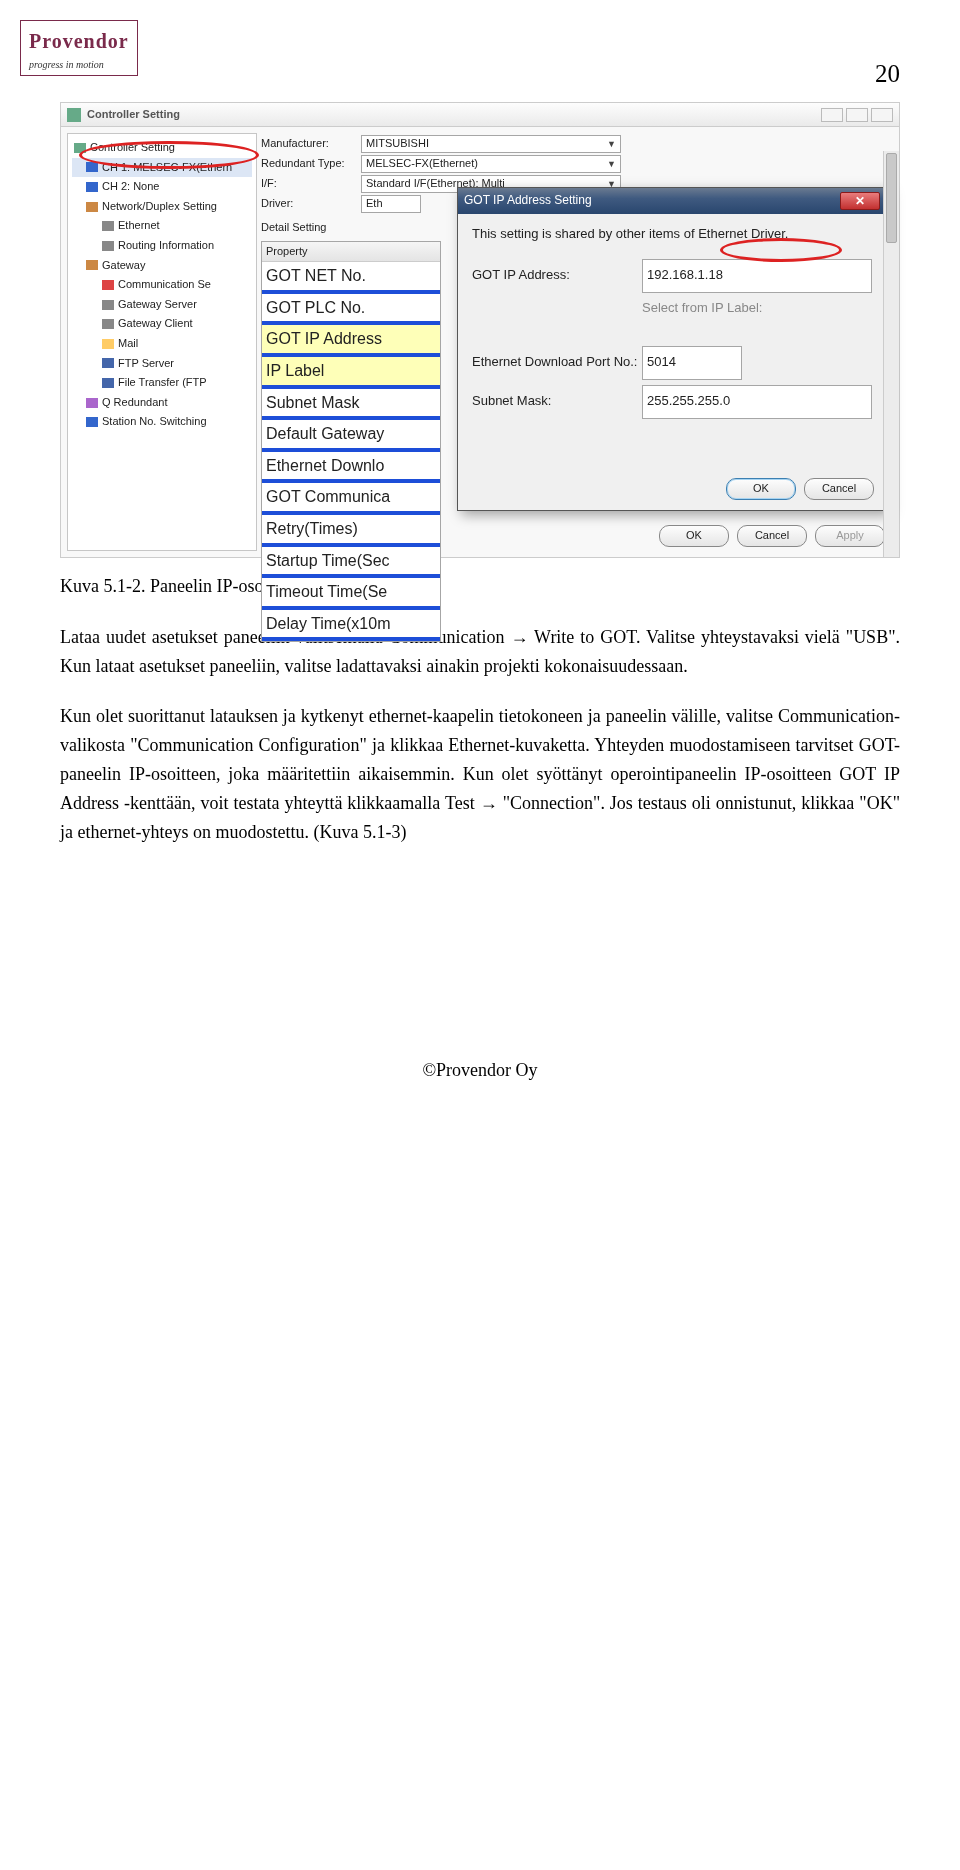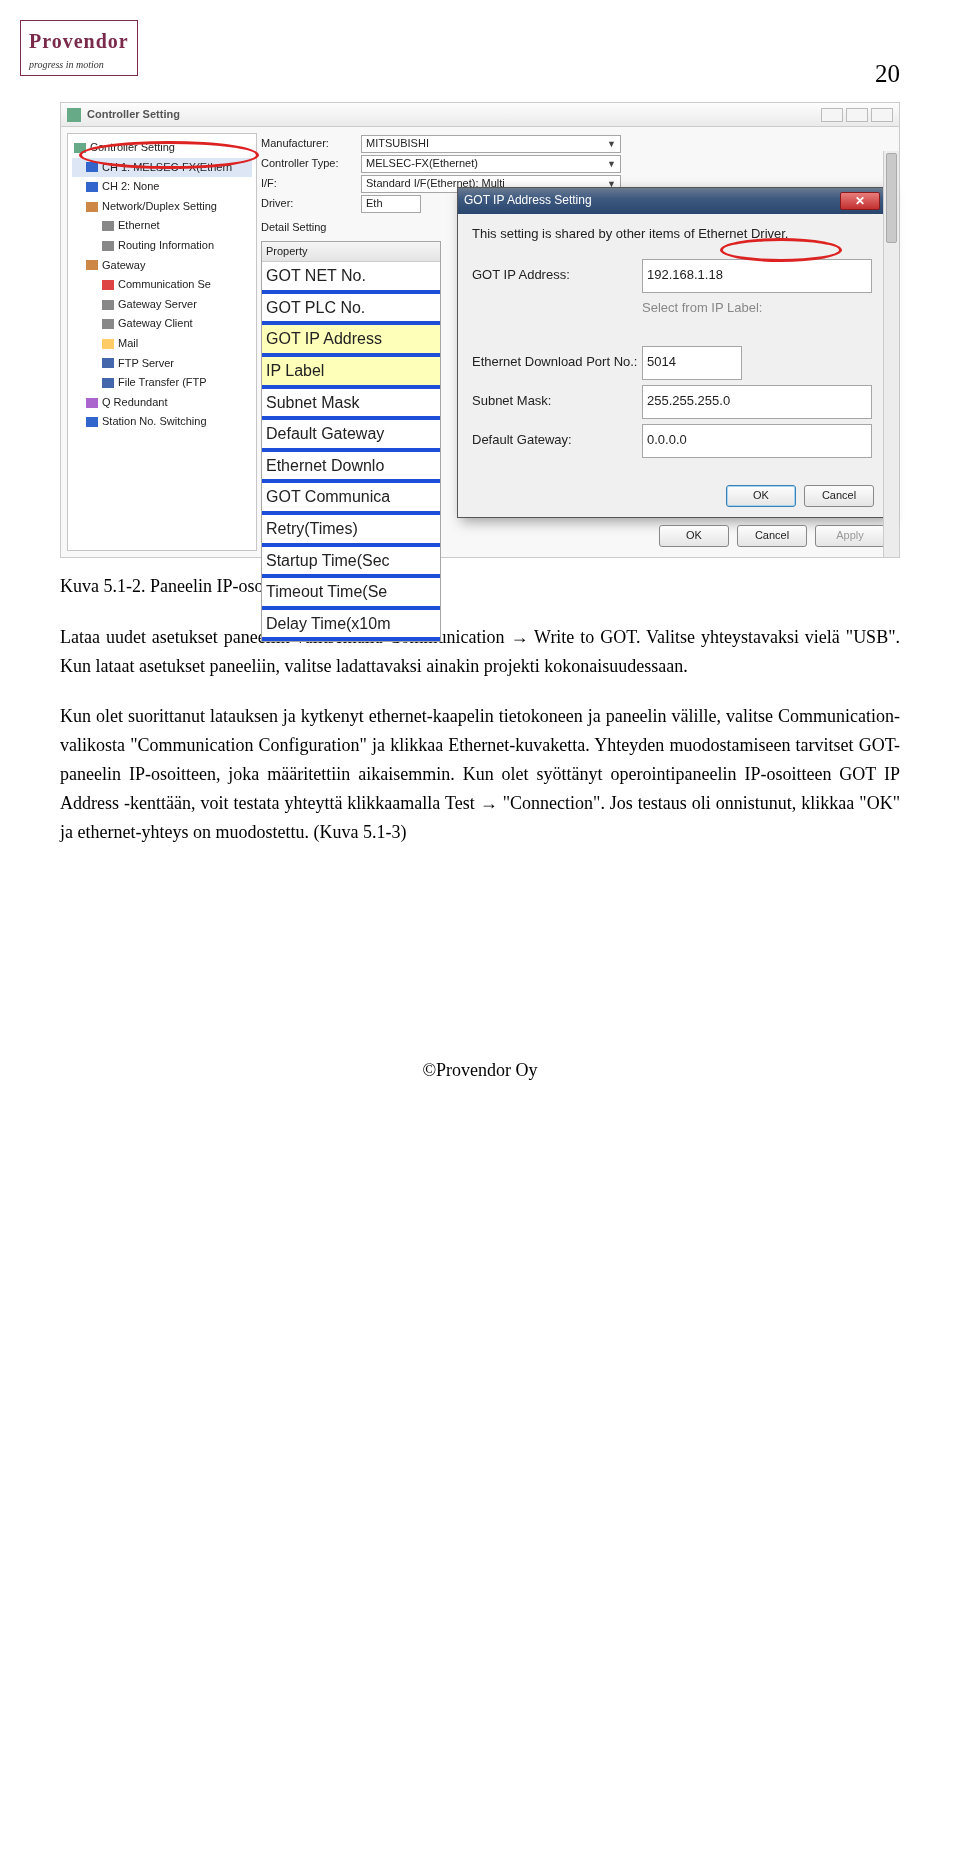--- a/index.html
+++ b/index.html
@@ -186,22 +186,22 @@
     border: 1px solid #888; background: linear-gradient(#fdfdfd,#e5e5e5);
     height: 20px; padding: 0 12px; border-radius: 2px;
     display: inline-flex; align-items: center;
   }
   .modal-buttons {
     display: flex; justify-content: flex-end; gap: 8px;
     padding: 10px 12px;
   }
   .btn {
     border: 1px solid #888; background: linear-gradient(#fdfdfd,#e5e5e5);
-    height: 22px; min-width: 70px; border-radius: 3px;
-    display: inline-flex; align-items: center; justify-content: center;
+    height: 22px; min-width: 70px; border-radius: 10px;
+    display: inline-flex; align-items: center; justify-content: center; margin-top: 32px;
   }
   .btn.primary { border:1px solid #3c7fb1; box-shadow: 0 0 0 1px #a6d4f2 inset; }
 
   .outer-buttons {
     position: absolute;
     right: 14px; bottom: 10px;
     display: flex; gap: 8px;
   }
   .outer-buttons .btn.disabled { color:#9a9a9a; }
 
@@ -313,21 +313,21 @@
 
     <div class="right-panel">
       <div class="form-row">
           <label>Manufacturer:</label>
         <div class="combo">
             <span>MITSUBISHI</span>
             <span class="chev">▼</span>
           </div>
         </div>
       <div class="form-row">
-          <label>Controller Type:</label>
+          <label>Redundant Type:</label>
         <div class="combo">
             <span>MELSEC-FX(Ethernet)</span>
             <span class="chev">▼</span>
           </div>
         </div>
       <div class="form-row">
           <label>I/F:</label>
         <div class="combo">
             <span>Standard I/F(Ethernet): Multi</span>
             <span class="chev">▼</span>
@@ -378,26 +378,20 @@
           <div class="tbox narrow">
               <span>5014</span>
             </div>
         </div>
         <div class="mrow">
           <label>Subnet Mask:</label>
           <div class="tbox">
               <span>255.255.255.0</span>
             </div>
         </div>
-        <div class="mrow">
-          <label>Default Gateway:</label>
-          <div class="tbox">
-              <span>0.0.0.0</span>
-            </div>
-        </div>
       </div>
       <div class="modal-buttons">
         <span class="btn primary">OK</span>
         <span class="btn">Cancel</span>
       </div>
 
       <div class="circle-red" style="left:262px; top:50px; width:122px; height:24px;"></div>
     </div>
 
     <div class="outer-buttons">

